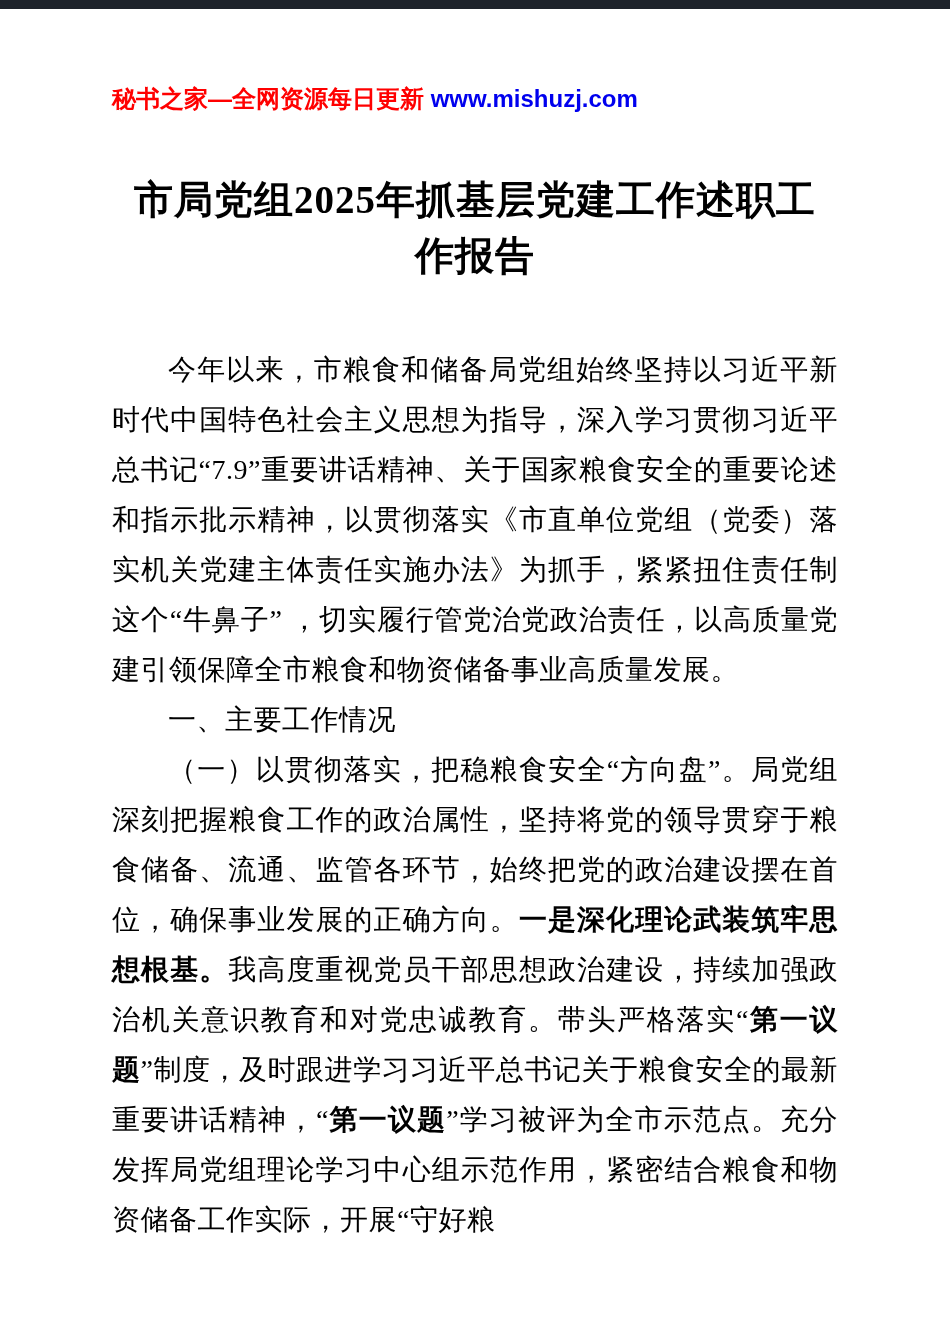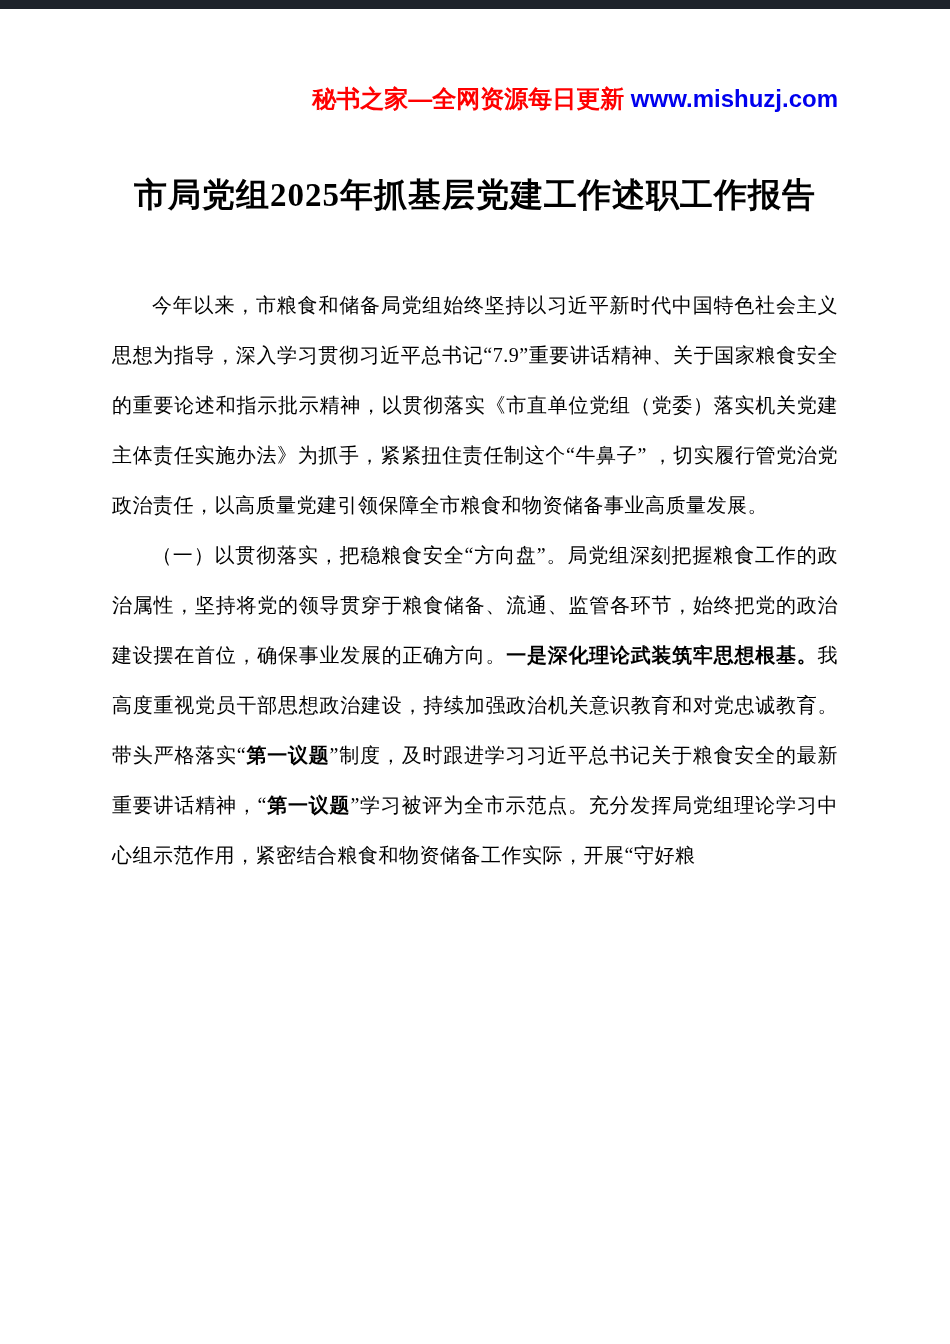--- a/index.html
+++ b/index.html
@@ -23,46 +23,46 @@
   .top-bar {
     width: 100%;
     height: 9px;
     background: var(--top-bar);
   }
   .page {
     padding: 0 112px 60px 112px;
   }
   .header-line {
     padding-top: 76px;
-    text-align: right;
+    text-align: left;
     font-family: "Liberation Sans", "DejaVu Sans", sans-serif;
     font-weight: bold;
     font-size: 24px;
     line-height: 1.2;
     white-space: nowrap;
   }
   .site-name { color: var(--header-red); }
   .tagline   { color: var(--header-red); }
   .site-url  { color: var(--link-blue); text-decoration: none; cursor: pointer; }
   .doc-title {
     margin: 58px auto 0 auto;
     max-width: 690px;
     text-align: center;
     font-family: "Liberation Serif", "DejaVu Serif", serif;
     font-weight: bold;
-    font-size: 33px;
+    font-size: 39px;
     line-height: 1.45;
     letter-spacing: 1px;
     color: var(--text-color);
   }
   .doc-body {
     margin-top: 60px;
   }
   .doc-body p {
-    font-size: 20px;
+    font-size: 28px;
     line-height: 50px;
     text-align: justify;
     text-justify: inter-ideograph;
     letter-spacing: 0.5px;
     color: var(--text-color);
   }
   .doc-body p.indent { text-indent: 2em; }
   .doc-body .bold { font-weight: bold; }
 </style>
 </head>
@@ -73,16 +73,17 @@
 <div class="page">
 
   <div class="header-line">
     <span class="site-name">秘书之家</span><span class="tagline">—全网资源每日更新 </span><span class="site-url">www.mishuzj.com</span>
   </div>
 
   <h1 class="doc-title">市局党组2025年抓基层党建工作述职工作报告</h1>
 
   <div class="doc-body">
       <p class="indent"><span>今年以来，市粮食和储备局党组始终坚持以习近平新时代中国特色社会主义思想为指导，深入学习贯彻习近平总书记“7.9”重要讲话精神、关于国家粮食安全的重要论述和指示批示精神，以贯彻落实《市直单位党组（党委）落实机关党建主体责任实施办法》为抓手，紧紧扭住责任制这个“牛鼻子” ，切实履行管党治党政治责任，以高质量党建引领保障全市粮食和物资储备事业高质量发展。</span></p>
+      <p class="indent"><span>一、主要工作情况</span></p>
       <p class="indent"><span>（一）以贯彻落实，把稳粮食安全“方向盘”。局党组深刻把握粮食工作的政治属性，坚持将党的领导贯穿于粮食储备、流通、监管各环节，始终把党的政治建设摆在首位，确保事业发展的正确方向。</span><span class="bold">一是深化理论武装筑牢思想根基。</span><span>我高度重视党员干部思想政治建设，持续加强政治机关意识教育和对党忠诚教育。带头严格落实“</span><span class="bold">第一议题</span><span>”制度，及时跟进学习习近平总书记关于粮食安全的最新重要讲话精神，“</span><span class="bold">第一议题</span><span>”学习被评为全市示范点。充分发挥局党组理论学习中心组示范作用，紧密结合粮食和物资储备工作实际，开展“守好粮</span></p>
     </div>
 
 </div>
 
 </body></html>

